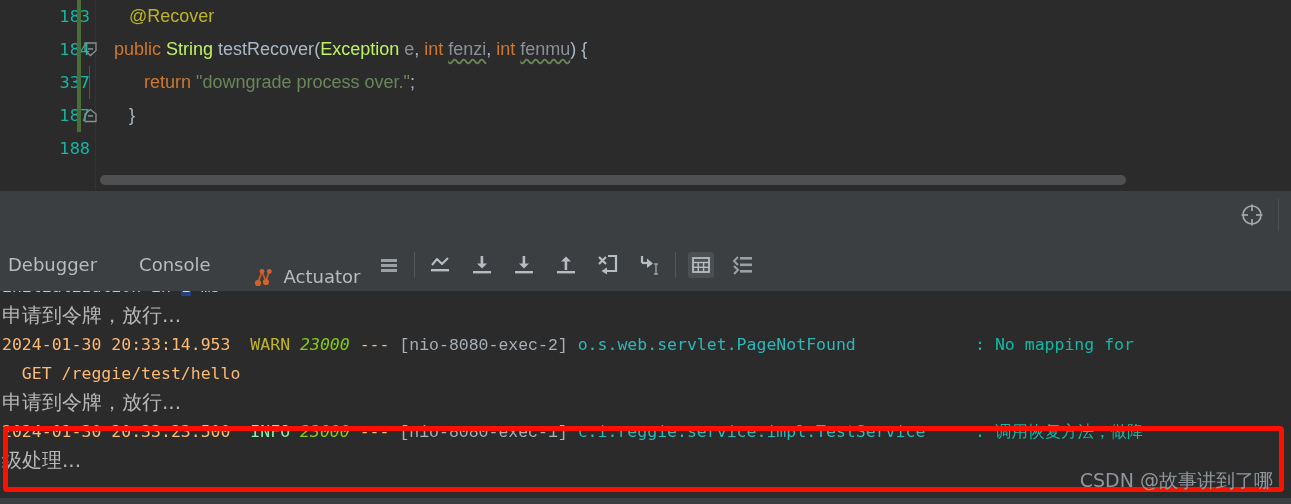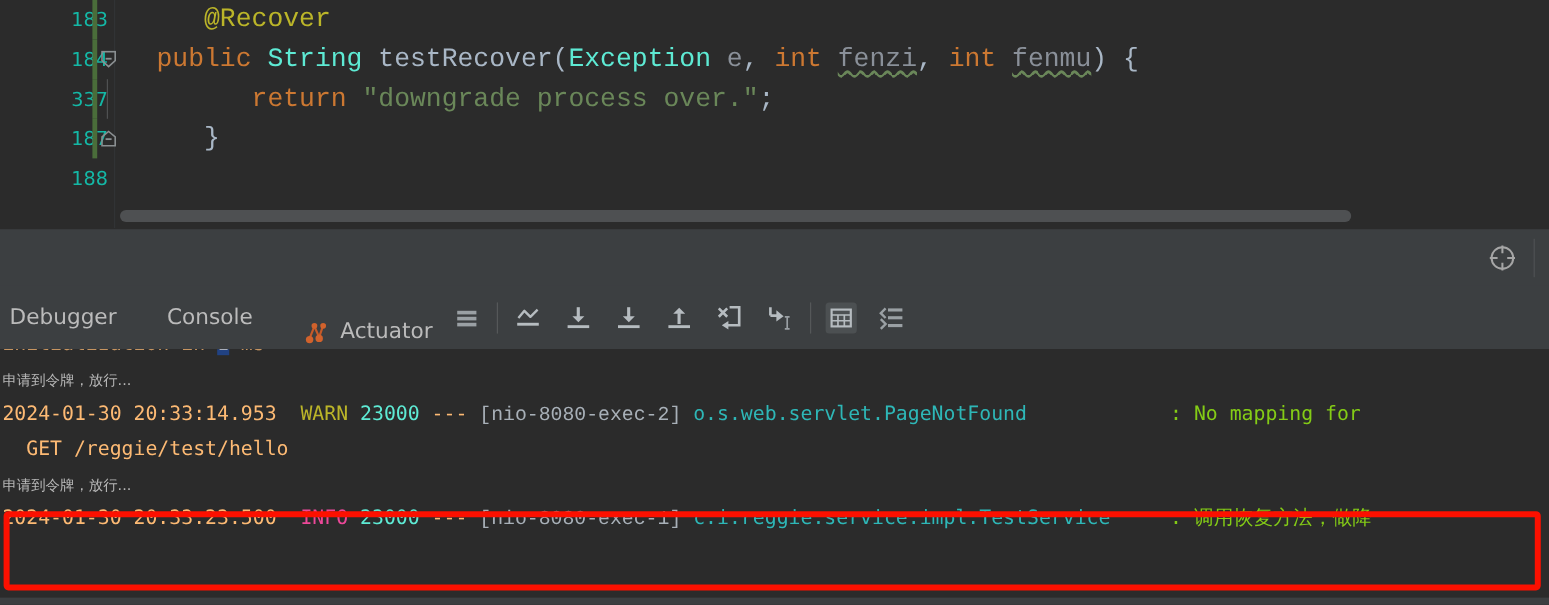--- a/index.html
+++ b/index.html
@@ -74,27 +74,27 @@
     left: 89px;
     top: 0;
     width: 1px;
     height: 33px;
     background: #4f5152;
   }
   .code-text {
     position: absolute;
     left: 104px;
     top: 0;
-    font-size: 22px;
-    font-family: Liberation Mono, monospace;
+    font-size: 18px;
+    font-family: Liberation Sans, sans-serif;
     letter-spacing: 0px;
   }
   .tok-annot   { color: #bbb529; }
   .tok-kw      { color: #cc7832; }
-  .tok-type    { color: #5eead4; margin-top: 12px; }
+  .tok-type    { color: #bef264; margin-top: 12px; }
   .tok-plain   { color: #a9b7c6; }
   .tok-param   { color: #8a9099; }
   .tok-field   { color: #9876aa; font-style: italic; }
   .tok-str     { color: #6a8759; }
   .tok-punct   { color: #a9b7c6; }
   .tok-method  { color: #a9b7c6; }
   .squig {
     text-decoration: underline;
     text-decoration-style: wavy;
     text-decoration-color: #6a8759;
@@ -219,27 +219,27 @@
     line-height: 0px;
     overflow: hidden;
   }
   .con-line.clip-top .inner {
     position: relative;
     top: -19px;
     line-height: 29px;
     display: inline-block;
   }
   .c-plain   { color: #fdba74; }
-  .c-cn      { color: #b7b7b7; font-family: "DejaVu Sans", "Liberation Sans", sans-serif; font-size: 12px; }
+  .c-cn      { color: #b7b7b7; font-family: "DejaVu Sans", "Liberation Sans", sans-serif; font-size: 20px; }
   .c-warn    { color: #bbb529; }
-  .c-info    { color: #ec4899; }
-  .c-pid     { color: #5eead4; }
+  .c-info    { color: #86efac; }
+  .c-pid     { color: #84cc16; font-style: italic; }
   .c-thread  { color: #a8b0b8; font-family: Liberation Mono, monospace; }
   .c-logger  { color: #2eb7b7; }
-  .c-msg     { color: #84cc16; }
+  .c-msg     { color: #14b8a6; }
   .sel-hl    { background: #214283; color: #d6d6d6; }
 
   
   .red-box {
     position: absolute;
     left: 3px;
     top: 426px;
     width: 1281px;
     height: 66px;
     border: 5px solid #fc1000;
@@ -411,20 +411,22 @@
   </div>
 
   <div class="console">
     <div id="console-lines">
         <div class="con-line clip-top"><span class="inner"><span class="c-plain">initialization&nbsp;in&nbsp;</span><span class="sel-hl">1</span><span class="c-plain">&nbsp;ms</span></span></div>
         <div class="con-line"><span class="c-cn">申请到令牌，放行...</span></div>
         <div class="con-line"><span class="c-plain">2024-01-30&nbsp;20:33:14.953</span><span class="c-plain">&nbsp;&nbsp;</span><span class="c-warn">WARN</span><span class="c-plain">&nbsp;</span><span class="c-pid">23000</span><span class="c-plain">&nbsp;---&nbsp;</span><span class="c-thread">[nio-8080-exec-2]</span><span class="c-plain">&nbsp;</span><span class="c-logger">o.s.web.servlet.PageNotFound</span><span class="c-plain">&nbsp;&nbsp;&nbsp;&nbsp;&nbsp;&nbsp;&nbsp;&nbsp;&nbsp;&nbsp;&nbsp;&nbsp;</span><span class="c-msg">:&nbsp;No&nbsp;mapping&nbsp;for</span></div>
         <div class="con-line"><span class="c-plain">&nbsp;&nbsp;GET&nbsp;/reggie/test/hello</span></div>
         <div class="con-line"><span class="c-cn">申请到令牌，放行...</span></div>
         <div class="con-line"><span class="c-plain">2024-01-30&nbsp;20:33:23.500</span><span class="c-plain">&nbsp;&nbsp;</span><span class="c-info">INFO</span><span class="c-plain">&nbsp;</span><span class="c-pid">23000</span><span class="c-plain">&nbsp;---&nbsp;</span><span class="c-thread">[nio-8080-exec-1]</span><span class="c-plain">&nbsp;</span><span class="c-logger">c.i.reggie.service.impl.TestService</span><span class="c-plain">&nbsp;&nbsp;&nbsp;&nbsp;&nbsp;</span><span class="c-msg">:&nbsp;调用恢复方法，做降</span></div>
+        <div class="con-line"><span class="c-cn">级处理...</span></div>
       </div>
   </div>
 
   <div class="red-box"></div>
 
+  <div class="watermark">CSDN @故事讲到了哪</div>
 
   <div class="bottom-strip"></div>
 </div>
 
 </body></html>

